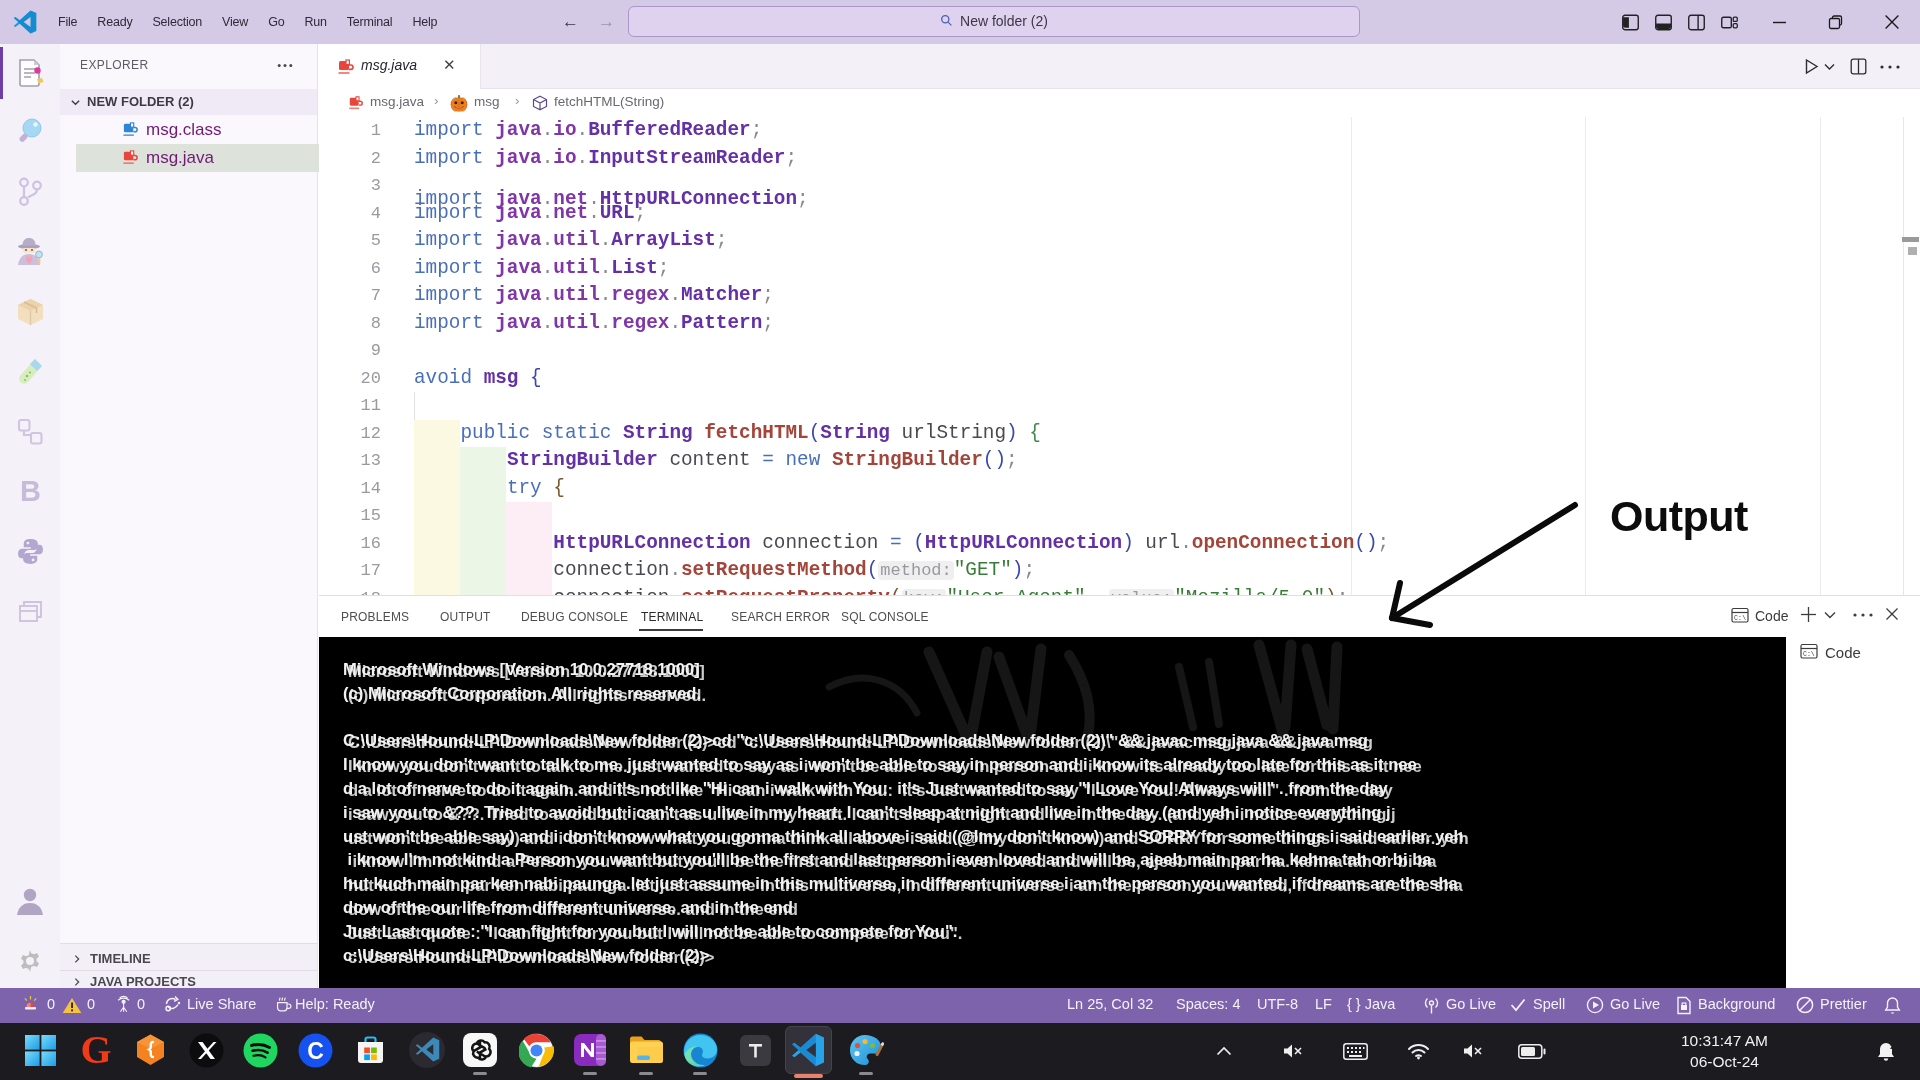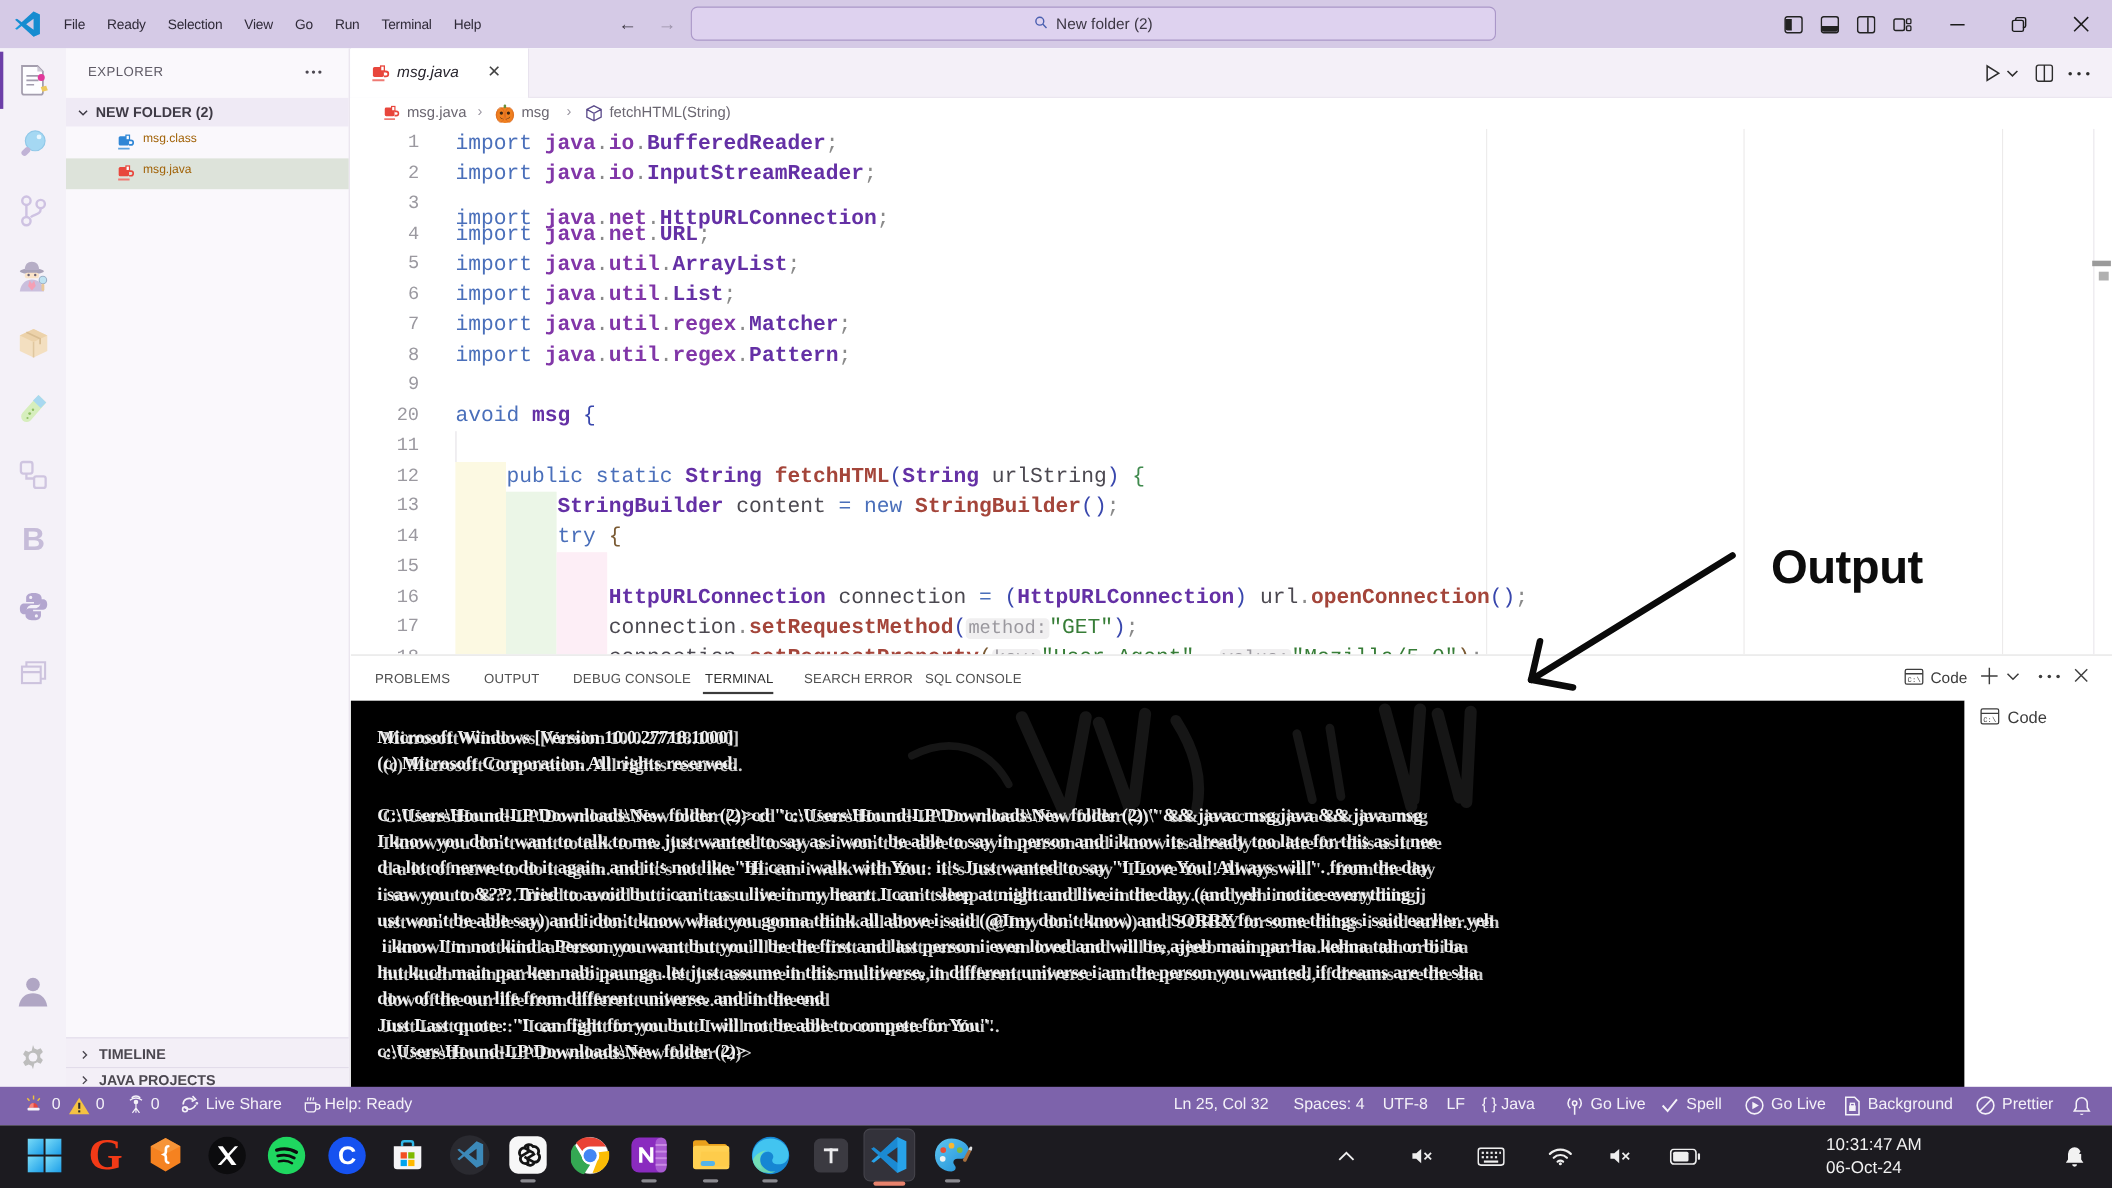--- a/index.html
+++ b/index.html
@@ -17,21 +17,21 @@
 
 
 #activitybar { position:absolute; left:0; top:44px; width:60px; height:944px; background:#f4f1f8; }
 #activebar-ind { position:absolute; left:0; top:3px; width:3px; height:52px; background:#6c3fa8; }
 
 
 #sidebar { position:absolute; left:60px; top:44px; width:258px; height:944px; background:#faf8fc; border-right:1px solid #e6e1ec; }
 #sb-head { position:absolute; left:0; top:0; width:100%; height:44px; }
 #sb-head .t { position:absolute; left:20px; top:14px; font-size:12px; color:#5f5b66; letter-spacing:0.4px; }
 #folderrow { position:absolute; left:0; top:45px; width:100%; height:26px; background:#efeaf5; font-weight:bold; font-size:13px; color:#3e3a45; }
-.filerow { position:absolute; left:0; width:100%; height:28px; font-size:11px; color:#a16207; }
+.filerow { position:absolute; left:16px; width:100%; height:28px; font-size:17px; color:#701a75; }
 .cup { position:absolute; width:17px; height:17px; }
 #sb-bottom { position:absolute; left:0; bottom:0; width:100%; }
 .sbsect { position:relative; width:100%; height:27px; background:#f3eff7; border-top:1px solid #e2dcea; font-weight:bold; font-size:13px; color:#4b4750; }
 .sbsect .chev { position:absolute; left:12px; top:6px; color:#555; }
 .sbsect .lbl { position:absolute; left:30px; top:6px; }
 
 
 #editor { position:absolute; left:319px; top:44px; width:1601px; height:551px; background:#fff; }
 #tabstrip { position:absolute; left:0; top:0; width:100%; height:45px; background:#f4f0f8; border-bottom:1px solid #e8e3ee; }
 #tab1 { position:absolute; left:0; top:0; width:162px; height:45px; background:#fff; border-right:1px solid #e8e3ee; }
@@ -53,21 +53,21 @@
 .br2 { color:#3f8a4d; }
 .br3 { color:#7a5a33; }
 .st { color:#377d37; }
 .hint { background:#f0eff0; color:#9a989e; border-radius:4px; padding:0 2px; font-size:17px; }
 
 
 #panel { position:absolute; left:319px; top:595px; width:1601px; height:393px; background:#fff; border-top:1px solid #e0e0e0; }
 #paneltabs { position:absolute; left:0; top:0; width:100%; height:41px; font-size:12px; color:#4f4f4f; letter-spacing:0.2px; }
 #paneltabs .pt { position:absolute; top:14px; }
 #terminal { position:absolute; left:0px; top:41px; width:1467px; height:352px; background:#000; overflow:hidden; }
-.tline { position:absolute; left:24px; white-space:pre; font-family:Liberation Serif, serif; font-weight:bold; font-size:16.6px; color:#f2f2f2; text-shadow:5px 1.5px 0 #cccccc; }
+.tline { position:absolute; left:24px; white-space:pre; font-family:Liberation Sans, sans-serif; font-weight:bold; font-size:16.6px; color:#f2f2f2; text-shadow:5px 1.5px 0 #cccccc; }
 #termside { position:absolute; left:1467px; top:41px; width:134px; height:352px; background:#fff; }
 
 
 #statusbar { position:absolute; left:0; top:988px; width:1920px; height:35px; background:#7d63ab; color:#f4f1f8; font-size:14.5px; }
 #statusbar .it { position:absolute; top:8px; white-space:nowrap; }
 
 
 #taskbar { position:absolute; left:0; top:1023px; width:1920px; height:57px; background:#1c1b20; }
 .tbi { position:absolute; top:8px; width:38px; height:38px; display:flex; align-items:center; justify-content:center; }
 .runind { position:absolute; top:41px; width:14px; height:3px; border-radius:2px; background:#8a8a90; }
@@ -710,20 +710,20 @@
     <svg class="abs" style="left:1462px;top:19px" width="22" height="18" viewBox="0 0 22 18">
         <path d="M2 6.5 h3.5 L10 2.5 v13 L5.5 11.5 H2 Z" fill="#eee"></path>
         <line x1="13" y1="6" x2="19" y2="12" stroke="#eee" stroke-width="1.6"></line>
         <line x1="19" y1="6" x2="13" y2="12" stroke="#eee" stroke-width="1.6"></line>
       </svg>
     <svg class="abs" style="left:1518px;top:21px" width="28" height="15" viewBox="0 0 28 15">
         <rect x="0.8" y="0.8" width="23" height="13.4" rx="3" fill="none" stroke="#eee" stroke-width="1.5"></rect>
         <rect x="25.5" y="4.5" width="2" height="6" rx="1" fill="#eee"></rect>
         <rect x="3" y="3" width="14" height="9" rx="1.5" fill="#eee"></rect>
       </svg>
-    <div class="abs" style="left:1660px;top:7px;width:129px;text-align:left;font-size:15.5px;color:#f2f2f2;line-height:21px">10:31:47 AM<br>06-Oct-24</div>
+    <div class="abs" style="left:1660px;top:7px;width:129px;text-align:center;font-size:15.5px;color:#f2f2f2;line-height:21px">10:31:47 AM<br>06-Oct-24</div>
     <svg class="abs" style="left:1874px;top:17px" width="24" height="24" viewBox="0 0 24 24">
       <path d="M12 3 a6 6 0 0 1 6 6 v5 l2 3 H4 l2 -3 V9 a6 6 0 0 1 6 -6 Z" fill="#f2f2f2"></path>
       <path d="M9.8 18.5 a2.2 2.2 0 0 0 4.4 0" fill="#f2f2f2"></path>
       <text x="16" y="9" font-size="8" fill="#1c1b20" font-weight="bold" font-family="Liberation Sans,sans-serif">z</text>
     </svg>
   </div>
 </div>
 
 </body></html>

